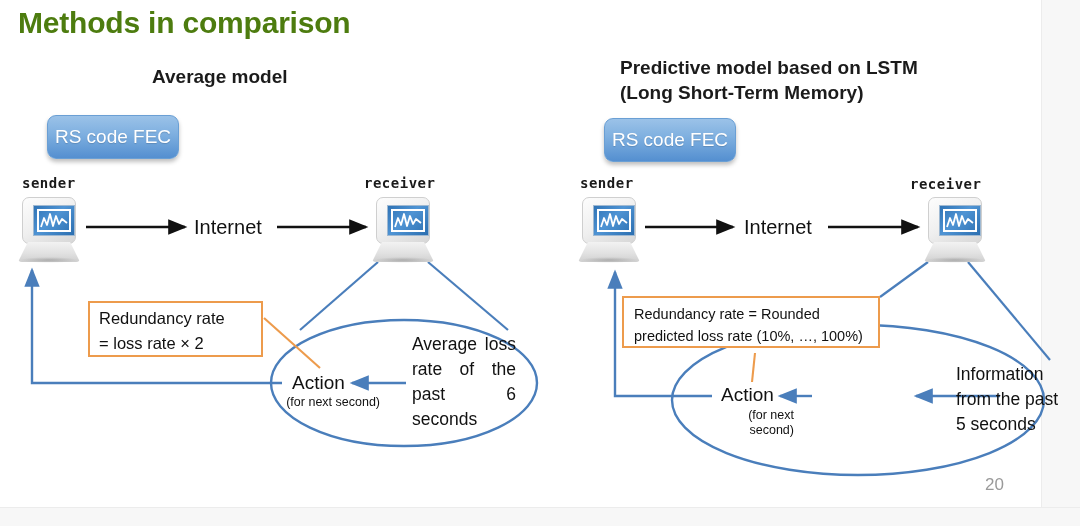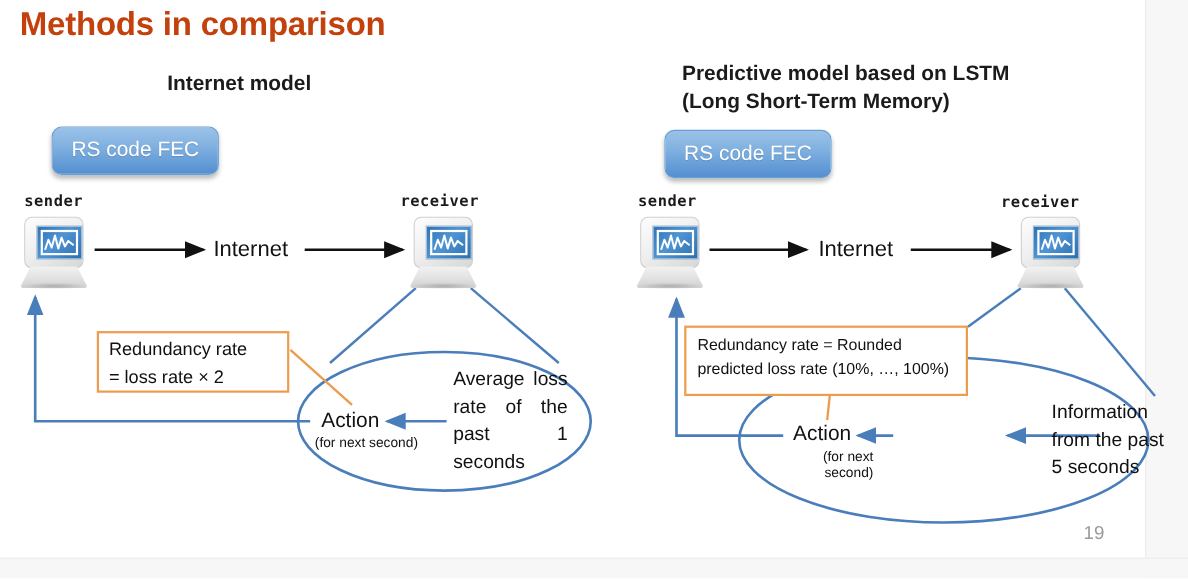--- a/index.html
+++ b/index.html
@@ -22,21 +22,21 @@
     background:#f7f7f7;border-left:1px solid #ececec;
   }
   .edge-bottom{
     position:absolute;left:0;bottom:0;width:1080px;height:18px;
     background:#f7f7f7;border-top:1px solid #ececec;
   }
 
   
   #deck-title{
     position:absolute;left:18px;top:6px;
-    font-size:30px;font-weight:bold;color:#c2410c;
+    font-size:30px;font-weight:bold;color:#4d7c0f;
     letter-spacing:-0.2px;
     font-family:"Liberation Sans", sans-serif;
   }
   .col-heading{
     position:absolute;
     font-size:19px;font-weight:bold;color:#1b1b1b;
     line-height:25px;
     white-space:pre-line;
   }
   #heading-left{left:152px;top:64px;}
@@ -67,21 +67,21 @@
   }
   .side-text.justify{text-align:justify;text-align-last:justify;}
   #page-number{
     position:absolute;left:985px;top:475px;
     font-size:17px;color:#9a9a9a;
   }
 
   
   .fec-btn{
     position:absolute;
-    width:152px;height:44px;border-radius:9px;
+    width:132px;height:44px;border-radius:9px;
     background:linear-gradient(180deg,#9bc2e8 0%,#7fb0e0 42%,#548fd0 100%);
     border:1px solid #6a9fd4;
     box-shadow:0 3px 4px rgba(0,0,0,0.25);
     color:#ffffff;font-size:19px;
     display:flex;align-items:center;justify-content:center;
     text-shadow:0 1px 1px rgba(0,0,0,0.15);
     box-sizing:border-box;
   }
   #fec-left{left:47px;top:115px;}
   #fec-right{left:604px;top:118px;}
@@ -106,21 +106,21 @@
     color:#111;
     box-sizing:border-box;
     white-space:pre-line;
   }
   #callout-left{
     left:88px;top:301px;width:175px;height:56px;
     font-size:16.5px;line-height:25px;
     padding:3px 0 0 9px;
   }
   #callout-right{
-    left:622px;top:296px;width:258px;height:64px;
+    left:622px;top:296px;width:258px;height:52px;
     font-size:14.5px;line-height:22px;
     padding:5px 0 0 10px;
   }
 
   
   .computer{position:absolute;width:62px;height:66px;}
   .comp-case{
     position:absolute;left:4px;top:0;width:54px;height:47px;
     border-radius:7px;
     background:linear-gradient(150deg,#fdfdfd 0%,#efefef 50%,#d6d6d6 100%);
@@ -159,21 +159,21 @@
 </head>
 <body>
 
 <div id="slide">
 
   <div class="edge-right"></div>
   <div class="edge-bottom"></div>
 
   <div id="deck-title">Methods in comparison</div>
 
-  <div class="col-heading" id="heading-left">Internet model</div>
+  <div class="col-heading" id="heading-left">Average model</div>
   <div class="col-heading" id="heading-right">Predictive model based on LSTM
 (Long Short-Term Memory)</div>
 
   <svg id="connectors" viewBox="0 0 1080 526">
     <defs>
       <marker id="arrow-black" markerWidth="9" markerHeight="9" refX="7" refY="3.2" orient="auto">
         <path d="M0,0 L8,3.2 L0,6.4 z" fill="#111111"></path>
       </marker>
       <marker id="arrow-blue" markerWidth="9" markerHeight="9" refX="7" refY="3.2" orient="auto">
         <path d="M0,0 L8,3.2 L0,6.4 z" fill="#4a7ebb"></path>
@@ -244,21 +244,21 @@
   </div>
 
   <div class="internet-label" style="left:194px;top:216px;">Internet</div>
 
   <div class="callout" id="callout-left">Redundancy rate
 = loss rate × 2</div>
 
   <div class="action-label" style="left:292px;top:372px;">Action</div>
   <div class="action-sub" style="left:270px;top:395px;width:110px;">(for next second)</div>
 
-  <div class="side-text justify" style="left:412px;top:332px;width:104px;">Average loss rate of the past 1 seconds</div>
+  <div class="side-text justify" style="left:412px;top:332px;width:104px;">Average loss rate of the past 6 seconds</div>
 
   <div class="fec-btn" id="fec-right">RS code FEC</div>
 
   <div class="node-label" style="left:580px;top:175px;">sender</div>
   <div class="node-label" style="left:910px;top:176px;">receiver</div>
 
   <div class="computer" id="computer-sender-right">
     <div class="comp-case">
       <div class="comp-screen">
         <svg width="40" height="29" viewBox="0 0 40 29">
@@ -289,15 +289,15 @@
   <div class="callout" id="callout-right">Redundancy rate = Rounded
 predicted loss rate (10%, …, 100%)</div>
 
   <div class="action-label" style="left:721px;top:384px;">Action</div>
   <div class="action-sub" style="left:712px;top:408px;width:82px;">(for next
 second)</div>
 
 
   <div class="side-text" style="left:956px;top:362px;width:116px;">Information from the past 5 seconds</div>
 
-  <div id="page-number">19</div>
+  <div id="page-number">20</div>
 
 </div>
 
 </body></html>

